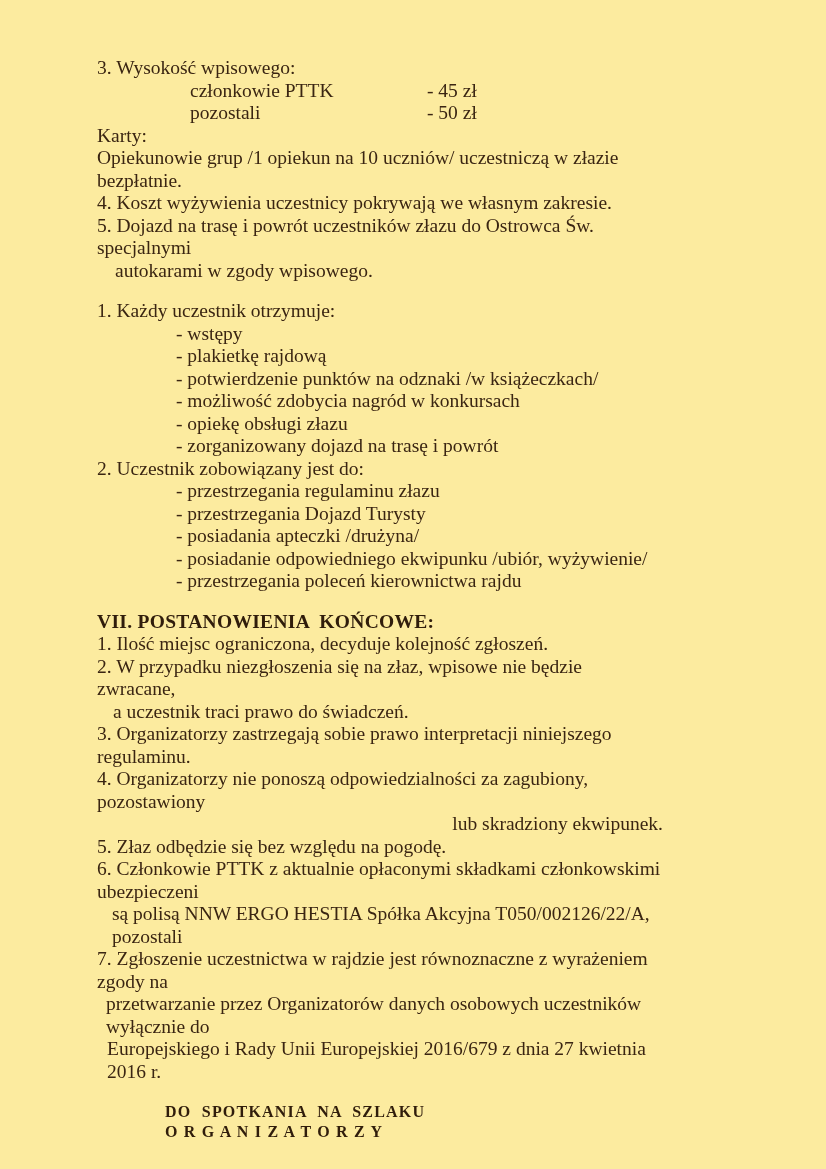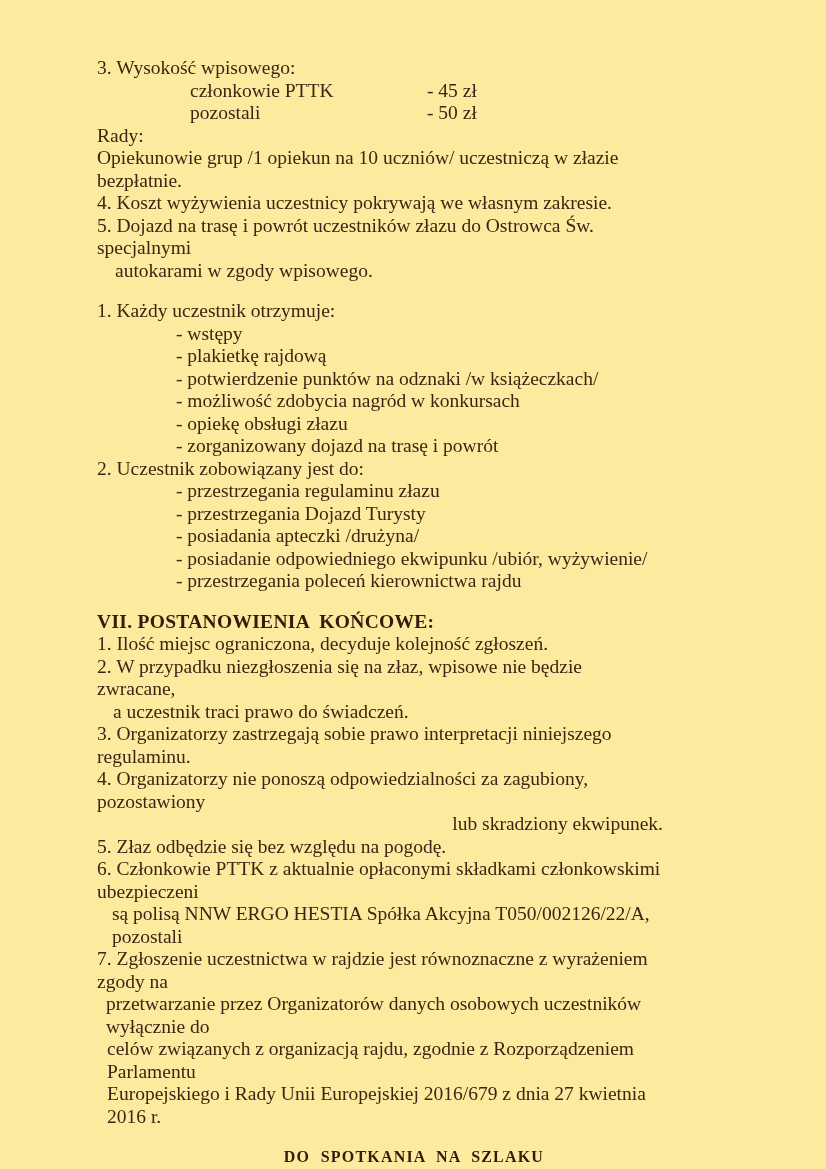--- a/index.html
+++ b/index.html
@@ -33,41 +33,41 @@
   .fee-label {
     display: inline-block;
     margin-left: 93px;
     width: 237px;
   }
   .fee-amount { display: inline-block; }
   .gap  { height: 18px; }
   .gap2 { height: 19px; }
   .closing {
     margin-left: 68px;
-    text-align: center;
+    text-align: left;
     font-weight: bold;
     color: #301d0b;
     font-size: 16px;
     line-height: 20px;
     letter-spacing: 1.2px;
   }
   .closing .line { white-space: pre-wrap; }
 </style>
 </head>
 <body>
 
 <div class="page">
 
   <div class="line">3. Wysokość wpisowego:</div>
   <div id="fee-rows">
   <div class="fee-row"><span class="fee-label">członkowie PTTK</span><span class="fee-amount">- 45 zł</span></div>
 
   <div class="fee-row"><span class="fee-label">pozostali</span><span class="fee-amount">- 50 zł</span></div>
 </div>
-  <div class="line">Rady:</div>
+  <div class="line">Karty:</div>
   <div class="line">Opiekunowie grup /1 opiekun na 10 uczniów/ uczestniczą w złazie bezpłatnie.</div>
   <div id="fee-items">
       <div class="line">4. Koszt wyżywienia uczestnicy pokrywają we własnym zakresie.</div>
       <div class="line">5. Dojazd na trasę i powrót uczestników złazu do Ostrowca Św. specjalnymi</div>
       <div class="line" style="padding-left: 18px;">autokarami w zgody wpisowego.</div>
     </div>
 
   <div class="gap"></div>
 
   <div class="line">1. Każdy uczestnik otrzymuje:</div>
@@ -96,21 +96,20 @@
       <div class="line">2. W przypadku niezgłoszenia się na złaz, wpisowe nie będzie zwracane,</div>
       <div class="line" style="padding-left: 16px;">a uczestnik traci prawo do świadczeń.</div>
       <div class="line">3. Organizatorzy zastrzegają sobie prawo interpretacji niniejszego regulaminu.</div>
       <div class="line">4. Organizatorzy nie ponoszą odpowiedzialności za zagubiony, pozostawiony</div>
       <div class="line" style="padding-left: 18px; text-align: right;">lub skradziony ekwipunek.</div>
       <div class="line">5. Złaz odbędzie się bez względu na pogodę.</div>
       <div class="line">6. Członkowie PTTK z aktualnie opłaconymi składkami członkowskimi ubezpieczeni</div>
       <div class="line" style="padding-left: 15px;">są polisą NNW ERGO HESTIA Spółka Akcyjna T050/002126/22/A, pozostali</div>
       <div class="line">7. Zgłoszenie uczestnictwa w rajdzie jest równoznaczne z wyrażeniem zgody na</div>
       <div class="line" style="padding-left: 9px;">przetwarzanie przez Organizatorów danych osobowych uczestników wyłącznie do</div>
-      <div class="line" style="padding-left: 10px;">celów związanych z organizacją rajdu, zgodnie z Rozporządzeniem Parlamentu</div>
       <div class="line" style="padding-left: 10px;">Europejskiego i Rady Unii Europejskiej 2016/679 z dnia 27 kwietnia 2016 r.</div>
     </div>
 
   <div class="gap2"></div>
 
   <div class="closing">
     <div class="line">DO  SPOTKANIA  NA  SZLAKU</div>
     <div class="line">O R G A N I Z A T O R Z Y</div>
   </div>
 

